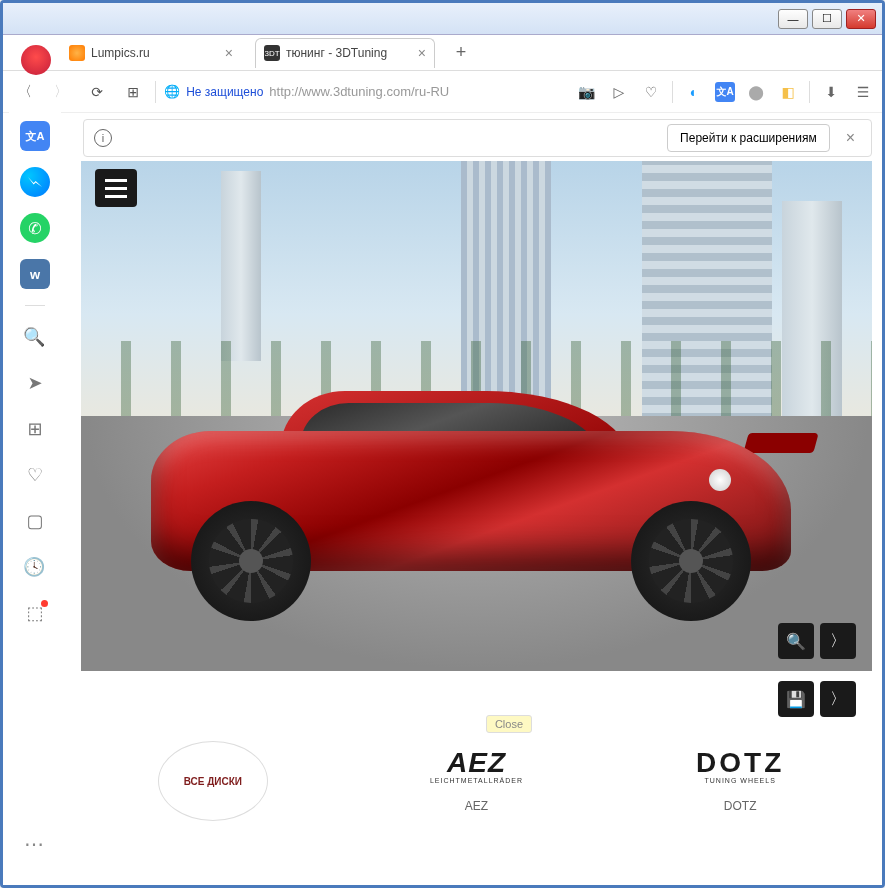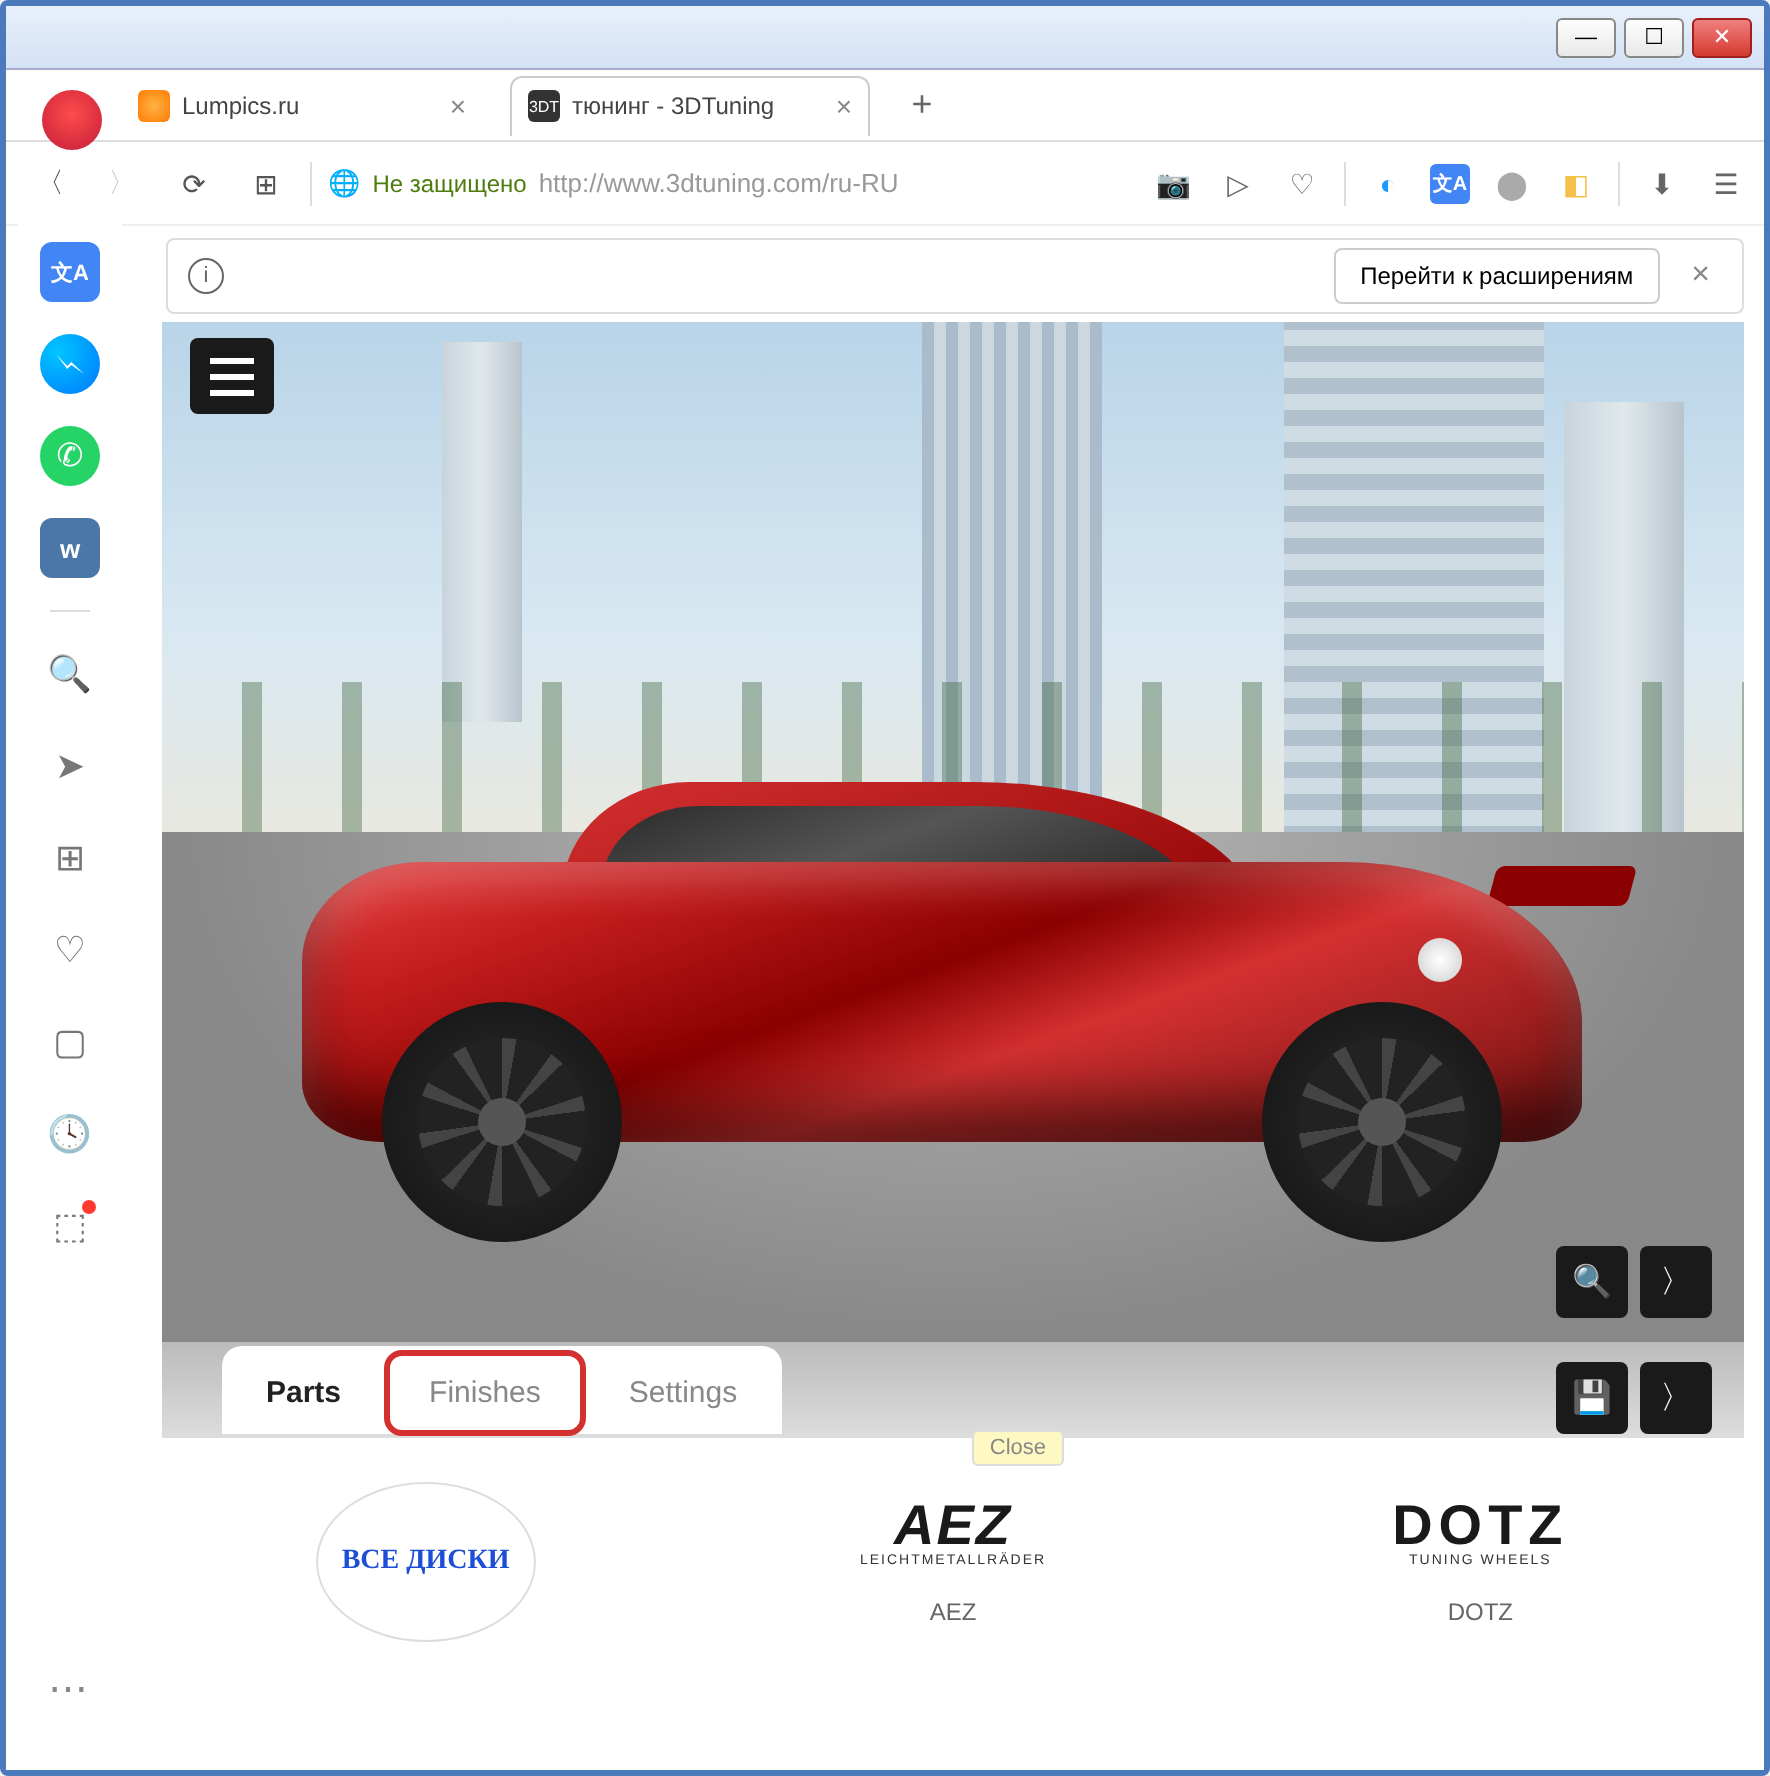--- a/index.html
+++ b/index.html
@@ -20,21 +20,21 @@
 .fav-lumpics { background: radial-gradient(circle,#ffb347,#ff7b00); border-radius: 50%; }
 .fav-3dt { background: #333; color:#fff; font-size:8px; display:flex;align-items:center;justify-content:center;}
 .tab-close { color: #888; font-size: 14px; margin-left: auto; }
 .tab-plus { width: 24px; height: 24px; display: flex; align-items: center; justify-content: center; color: #666; font-size: 18px; cursor: pointer; }
 
 .addrbar { height: 42px; display: flex; align-items: center; padding: 0 8px; gap: 8px; border-bottom: 1px solid #eee; }
 .nav-ico { width: 28px; height: 28px; display:flex; align-items:center; justify-content:center; color:#555; cursor:pointer; font-size:14px; }
 .nav-ico.disabled { color:#ccc; }
 .addr-sep { width:1px; height:22px; background:#ddd; }
 .addr-url { flex:1; display:flex; align-items:center; gap:6px; font-size:13px; color:#999; }
-.addr-url .secure { color:#4d7c0f; font-size:12px; }
+.addr-url .secure { color:#1d4ed8; font-size:12px; }
 .addr-url .globe { color:#888; }
 .addr-actions { display:flex; gap:10px; align-items:center; }
 .act-ico { width:22px; height:22px; display:flex;align-items:center;justify-content:center; color:#666; cursor:pointer; font-size:14px;}
 .translate-ico { background:#4285f4; color:#fff; border-radius:3px; font-size:10px; font-weight:bold; width:20px; height:20px; }
 
 .notif-bar { height: 38px; margin: 6px 10px 6px 80px; border:1px solid #ddd; border-radius:4px; display:flex; align-items:center; padding:0 10px; gap:10px; font-size:12px; color:#444; background:#fff;}
 .notif-bar .info-ico { width:18px;height:18px;border:1.5px solid #666;border-radius:50%;display:flex;align-items:center;justify-content:center;font-size:11px;color:#666;}
 .notif-btn { margin-left:auto; padding:6px 12px; border:1px solid #ccc; border-radius:4px; background:#fff; cursor:pointer; font-size:12px;}
 .notif-close { color:#888; cursor:pointer; font-size:16px; padding:0 6px;}
 
@@ -84,21 +84,21 @@
 
 .tabs-row { position:absolute; left:0; top:510px; right:0; height:48px; display:flex; align-items:center; background: linear-gradient(#bbb,#ddd); padding-left:30px;}
 .tabgroup { display:flex; background:#fff; border-radius:10px 10px 0 0; height:44px; align-items:flex-end;}
 .content-tab { padding:12px 22px; font-size:15px; color:#888; cursor:pointer; border-radius:10px 10px 0 0; position:relative;}
 .content-tab.active { color:#222; font-weight:bold;}
 .content-tab.highlight { outline:3px solid #d43030; outline-offset:-2px; border-radius:8px;}
 .close-lbl { position:absolute; right:340px; top:554px; font-size:11px; color:#888; border:1px solid #ddd; padding:2px 8px; border-radius:3px; cursor:pointer; background:#fef9c3; z-index:6;}
 
 .brands-row { position:absolute; left:0; top:572px; right:0; bottom:0; background:#fff; display:flex; align-items:flex-start; padding-top:8px;}
 .brand-cell { flex:1; display:flex; flex-direction:column; align-items:center; gap:8px; cursor:pointer;}
-.all-wheels { width:110px; height:80px; border:1px solid #ddd; border-radius:50%; display:flex; align-items:center; justify-content:center; font-size:14px; font-weight:bold; color:#1d4ed8; text-align:center;font-family:Liberation Serif, serif;}
+.all-wheels { width:110px; height:80px; border:1px solid #ddd; border-radius:50%; display:flex; align-items:center; justify-content:center; font-size:10px; font-weight:bold; color:#7f1d1d; text-align:center;}
 .brand-logo { height:50px; display:flex; flex-direction:column; align-items:center; justify-content:center;}
 .logo-big { font-size:28px; font-weight:900; font-style:italic; color:#1a1a1a; letter-spacing:1px; line-height:1;}
 .logo-big.dotz { font-style:normal; letter-spacing:3px;}
 .logo-big.dezen { font-style:normal; font-weight:700; letter-spacing:2px;}
 .logo-sub { font-size:7px; color:#333; letter-spacing:1px; text-transform:uppercase;}
 .brand-name { font-size:12px; color:#666;}
 </style>
 </head>
 <body>
 
@@ -202,27 +202,20 @@
         <div class="wheel wheel-f"></div>
         <div class="wheel wheel-r"></div>
       </div>
 
       <div class="view-controls">
         <div class="vc-btn">🔍</div>
         <div class="vc-btn">〉</div>
       </div>
     </div>
 
-    <div class="tabs-row">
-      <div class="tabgroup">
-        <div class="content-tab active">Parts</div>
-        <div class="content-tab highlight">Finishes</div>
-        <div class="content-tab">Settings</div>
-      </div>
-    </div>
 
     <div class="save-btn-wrap">
       <div class="vc-btn">💾</div>
       <div class="vc-btn">〉</div>
     </div>
 
     <div class="close-lbl">Close</div>
 
     <div class="brands-row">
       <div class="brand-cell">

